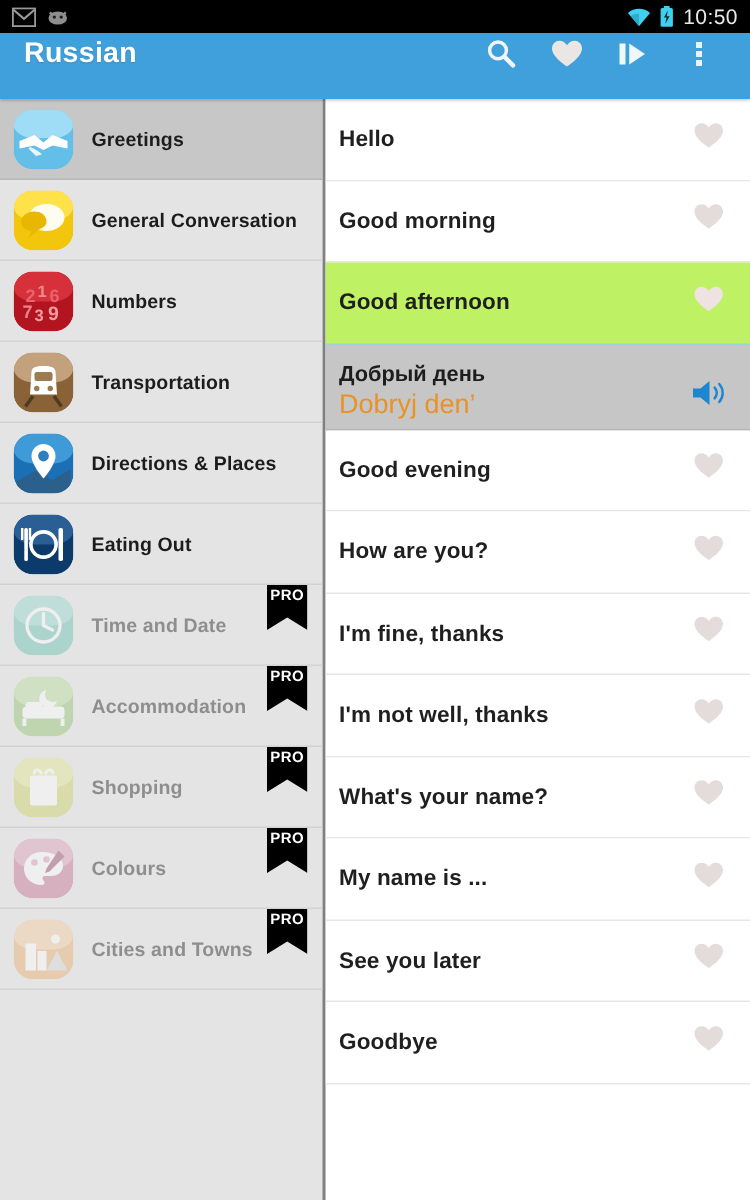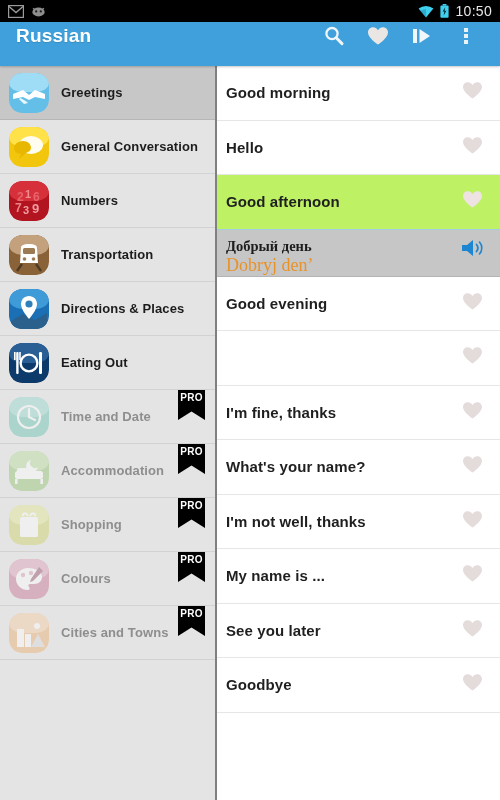--- a/index.html
+++ b/index.html
@@ -82,22 +82,22 @@
   .row {
     height: 54.5px; display: flex; align-items: center;
     padding: 0 0 0 9px; border-bottom: 1px solid #e6e6e6;
     background: #fff; cursor: pointer;
   }
   .row.active { background: #bef264; border-bottom-color: #a3cde2; }
   .row-text { font-size: 15px; font-weight: bold; color: #1f1f1f; letter-spacing: .1px; }
   .heart { margin-left: auto; margin-right: 17px; }
   .expanded {
     background: #c6c6c6; padding: 7px 0 8px 9px;
-    display: flex; align-items: flex-start; border-bottom: 1px solid #b4b4b4;
-    height: 47px; cursor: pointer; font-family: Liberation Serif, serif;
+    display: flex; align-items: flex-end; border-bottom: 1px solid #b4b4b4;
+    height: 57px; cursor: pointer;
   }
   .exp-native { font-size: 14.5px; font-weight: bold; color: #1d1d1d; line-height: 19px; }
   .exp-translit { font-size: 18px; color: #e8922a; line-height: 18px; }
   .speaker { margin-left: auto; margin-right: 14px; }
 </style>
 </head>
 <body>
 
 <div id="app">
 
@@ -314,30 +314,30 @@
           </svg>
         </span>
         <span class="nav-label">Cities and Towns</span>
         <span class="pro-ribbon">PRO</span>
       </div>
     </div>
 
     <div class="phrases">
 
       <div class="row">
+        <span class="row-text">Hello</span>
+        <span class="heart">
+          <svg width="21" height="19" viewBox="0 0 22 20">
+              <path d="M11 18.4 C11 18.4 1 12.2 1 6.4 C1 3.3 3.3 1.2 6 1.2 C8.1 1.2 9.9 2.4 11 4.2 C12.1 2.4 13.9 1.2 16 1.2 C18.7 1.2 21 3.3 21 6.4 C21 12.2 11 18.4 11 18.4 Z" fill="#e4dbdb"></path>
+            </svg>
+        </span>
+      </div>
+
+      <div class="row">
         <span class="row-text">Good morning</span>
-        <span class="heart">
-          <svg width="21" height="19" viewBox="0 0 22 20">
-              <path d="M11 18.4 C11 18.4 1 12.2 1 6.4 C1 3.3 3.3 1.2 6 1.2 C8.1 1.2 9.9 2.4 11 4.2 C12.1 2.4 13.9 1.2 16 1.2 C18.7 1.2 21 3.3 21 6.4 C21 12.2 11 18.4 11 18.4 Z" fill="#e4dbdb"></path>
-            </svg>
-        </span>
-      </div>
-
-      <div class="row">
-        <span class="row-text">Hello</span>
         <span class="heart">
           <svg width="21" height="19" viewBox="0 0 22 20">
               <path d="M11 18.4 C11 18.4 1 12.2 1 6.4 C1 3.3 3.3 1.2 6 1.2 C8.1 1.2 9.9 2.4 11 4.2 C12.1 2.4 13.9 1.2 16 1.2 C18.7 1.2 21 3.3 21 6.4 C21 12.2 11 18.4 11 18.4 Z" fill="#e4dbdb"></path>
             </svg>
         </span>
       </div>
 
       <div class="row active">
         <span class="row-text">Good afternoon</span>
         <span class="heart">
@@ -364,47 +364,48 @@
       <div class="row">
         <span class="row-text">Good evening</span>
         <span class="heart">
           <svg width="21" height="19" viewBox="0 0 22 20">
               <path d="M11 18.4 C11 18.4 1 12.2 1 6.4 C1 3.3 3.3 1.2 6 1.2 C8.1 1.2 9.9 2.4 11 4.2 C12.1 2.4 13.9 1.2 16 1.2 C18.7 1.2 21 3.3 21 6.4 C21 12.2 11 18.4 11 18.4 Z" fill="#e4dbdb"></path>
             </svg>
         </span>
       </div>
 
       <div class="row">
+        <span class="row-text">How are you?</span>
         <span class="heart">
           <svg width="21" height="19" viewBox="0 0 22 20">
               <path d="M11 18.4 C11 18.4 1 12.2 1 6.4 C1 3.3 3.3 1.2 6 1.2 C8.1 1.2 9.9 2.4 11 4.2 C12.1 2.4 13.9 1.2 16 1.2 C18.7 1.2 21 3.3 21 6.4 C21 12.2 11 18.4 11 18.4 Z" fill="#e4dbdb"></path>
             </svg>
         </span>
       </div>
 
       <div class="row">
         <span class="row-text">I'm fine, thanks</span>
         <span class="heart">
           <svg width="21" height="19" viewBox="0 0 22 20">
               <path d="M11 18.4 C11 18.4 1 12.2 1 6.4 C1 3.3 3.3 1.2 6 1.2 C8.1 1.2 9.9 2.4 11 4.2 C12.1 2.4 13.9 1.2 16 1.2 C18.7 1.2 21 3.3 21 6.4 C21 12.2 11 18.4 11 18.4 Z" fill="#e4dbdb"></path>
             </svg>
         </span>
       </div>
 
       <div class="row">
+        <span class="row-text">I'm not well, thanks</span>
+        <span class="heart">
+          <svg width="21" height="19" viewBox="0 0 22 20">
+              <path d="M11 18.4 C11 18.4 1 12.2 1 6.4 C1 3.3 3.3 1.2 6 1.2 C8.1 1.2 9.9 2.4 11 4.2 C12.1 2.4 13.9 1.2 16 1.2 C18.7 1.2 21 3.3 21 6.4 C21 12.2 11 18.4 11 18.4 Z" fill="#e4dbdb"></path>
+            </svg>
+        </span>
+      </div>
+
+      <div class="row">
         <span class="row-text">What's your name?</span>
-        <span class="heart">
-          <svg width="21" height="19" viewBox="0 0 22 20">
-              <path d="M11 18.4 C11 18.4 1 12.2 1 6.4 C1 3.3 3.3 1.2 6 1.2 C8.1 1.2 9.9 2.4 11 4.2 C12.1 2.4 13.9 1.2 16 1.2 C18.7 1.2 21 3.3 21 6.4 C21 12.2 11 18.4 11 18.4 Z" fill="#e4dbdb"></path>
-            </svg>
-        </span>
-      </div>
-
-      <div class="row">
-        <span class="row-text">I'm not well, thanks</span>
         <span class="heart">
           <svg width="21" height="19" viewBox="0 0 22 20">
               <path d="M11 18.4 C11 18.4 1 12.2 1 6.4 C1 3.3 3.3 1.2 6 1.2 C8.1 1.2 9.9 2.4 11 4.2 C12.1 2.4 13.9 1.2 16 1.2 C18.7 1.2 21 3.3 21 6.4 C21 12.2 11 18.4 11 18.4 Z" fill="#e4dbdb"></path>
             </svg>
         </span>
       </div>
 
       <div class="row">
         <span class="row-text">My name is ...</span>
         <span class="heart">

